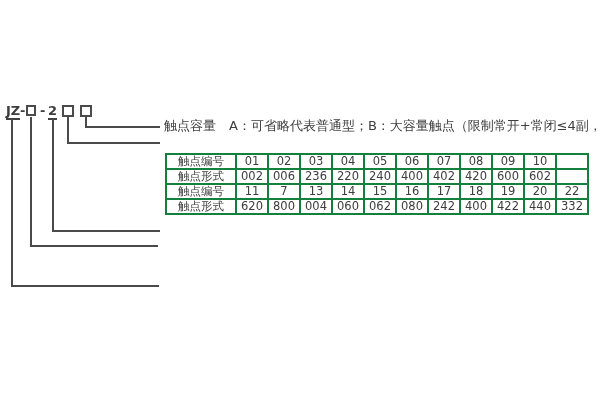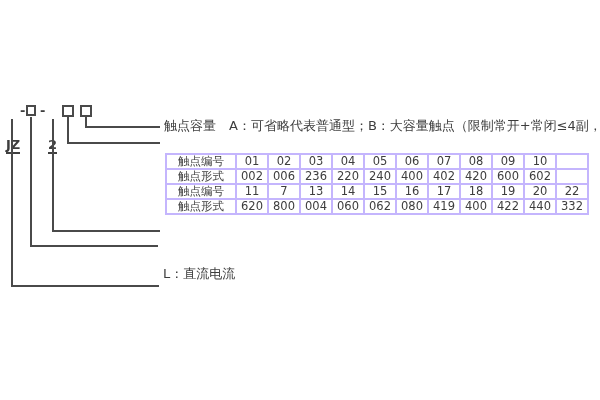--- a/index.html
+++ b/index.html
@@ -1,34 +1,34 @@
 <!DOCTYPE html>
 <html><head>
 <meta charset="utf-8">
 <style>
   html,body{margin:0;padding:0;background:#ffffff;}
   body{font-family:"DejaVu Sans","Liberation Sans",sans-serif;}
   #canvas{position:relative;width:600px;height:400px;background:#ffffff;overflow:hidden;}
 
   
   .code-part{position:absolute;font-size:13px;font-weight:bold;color:#3d3d3d;line-height:14px;letter-spacing:0;}
-  .underlined{border-bottom:2px solid #404040;padding-bottom:0px;margin-top:34px;}
+  .underlined{border-bottom:2px solid #404040;padding-bottom:0px;}
   .ph-box{position:absolute;border:2px solid #4a4a4a;background:#ffffff;box-sizing:border-box;}
 
   
   .vline,.hline{position:absolute;background:#4a4a4a;}
   .vline{width:2px;}
   .hline{height:2px;}
 
   
   .annot{position:absolute;font-size:13px;color:#3d3d3d;line-height:14px;white-space:nowrap;}
 
   
   table.contacts{position:absolute;left:165px;top:153px;border-collapse:collapse;table-layout:fixed;}
-  table.contacts td{border:2px solid #c4b5fd;font-size:11.5px;color:#3d3d3d;text-align:center;
+  table.contacts td{border:2px solid #15803d;font-size:11.5px;color:#3d3d3d;text-align:center;
     padding:0;height:13px;line-height:13px;width:30px;overflow:hidden;}
   table.contacts td.label-cell{width:68px;}
 </style>
 </head>
 <body>
 
 <div id="canvas">
 
   <div>
     <span class="code-part underlined" style="left:6px;top:104px;">JZ</span>
@@ -102,24 +102,23 @@
           <td>22</td>
         </tr>
         <tr>
           <td class="label-cell">触点形式</td>
           <td>620</td>
           <td>800</td>
           <td>004</td>
           <td>060</td>
           <td>062</td>
           <td>080</td>
-          <td>419</td>
+          <td>242</td>
           <td>400</td>
           <td>422</td>
           <td>440</td>
           <td>332</td>
         </tr>
       </tbody>
   </table>
 
-  <div class="annot" style="left:163px;top:267px;">L：直流电流</div>
 
 </div>
 
 </body></html>

